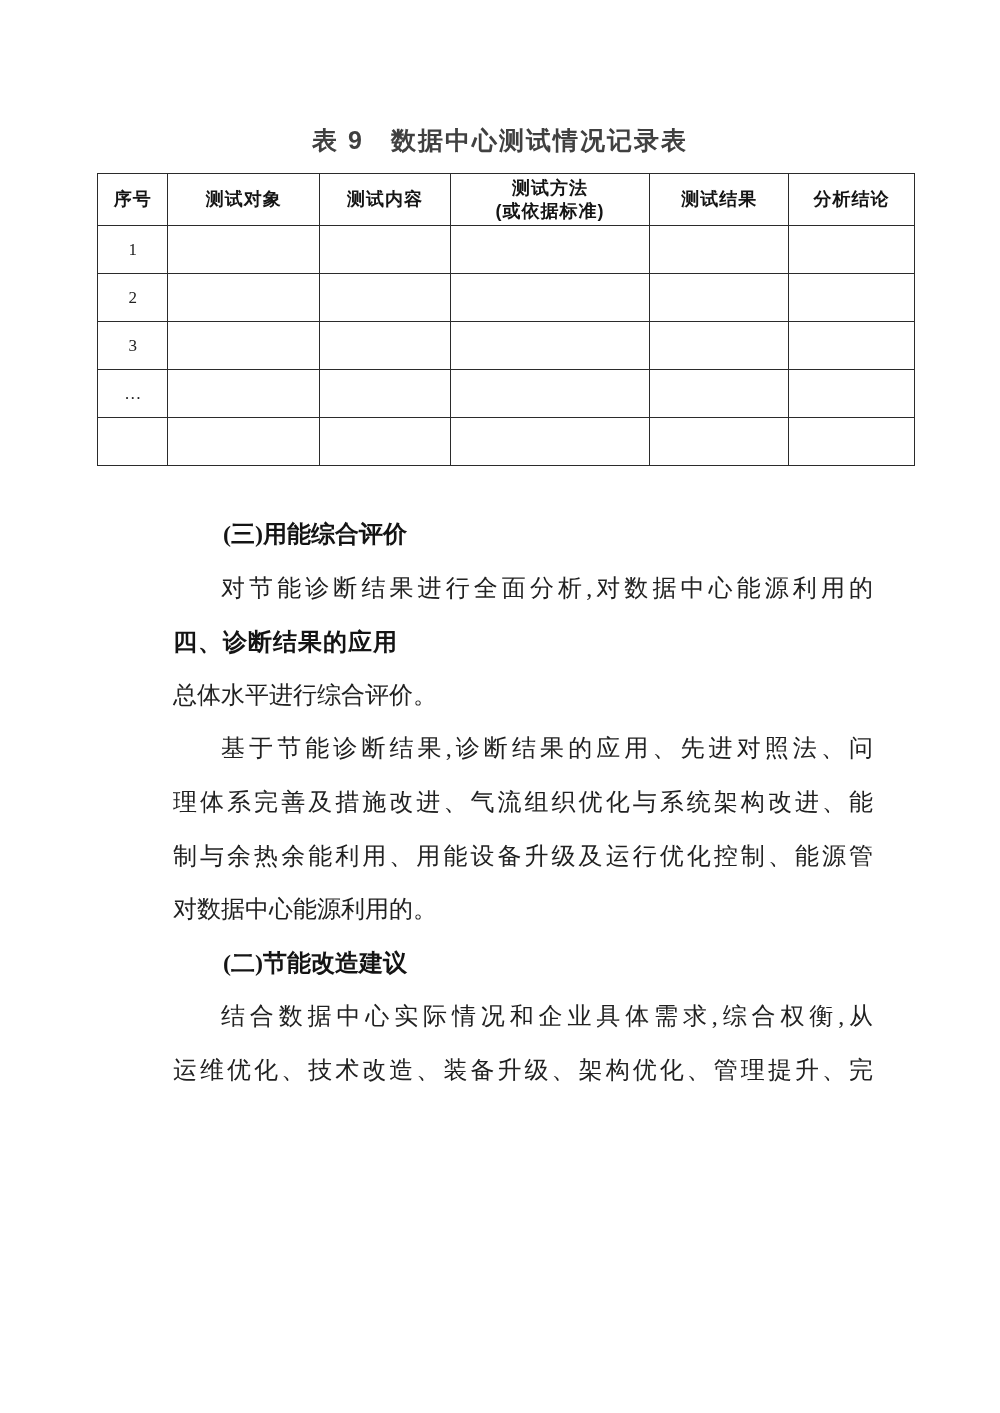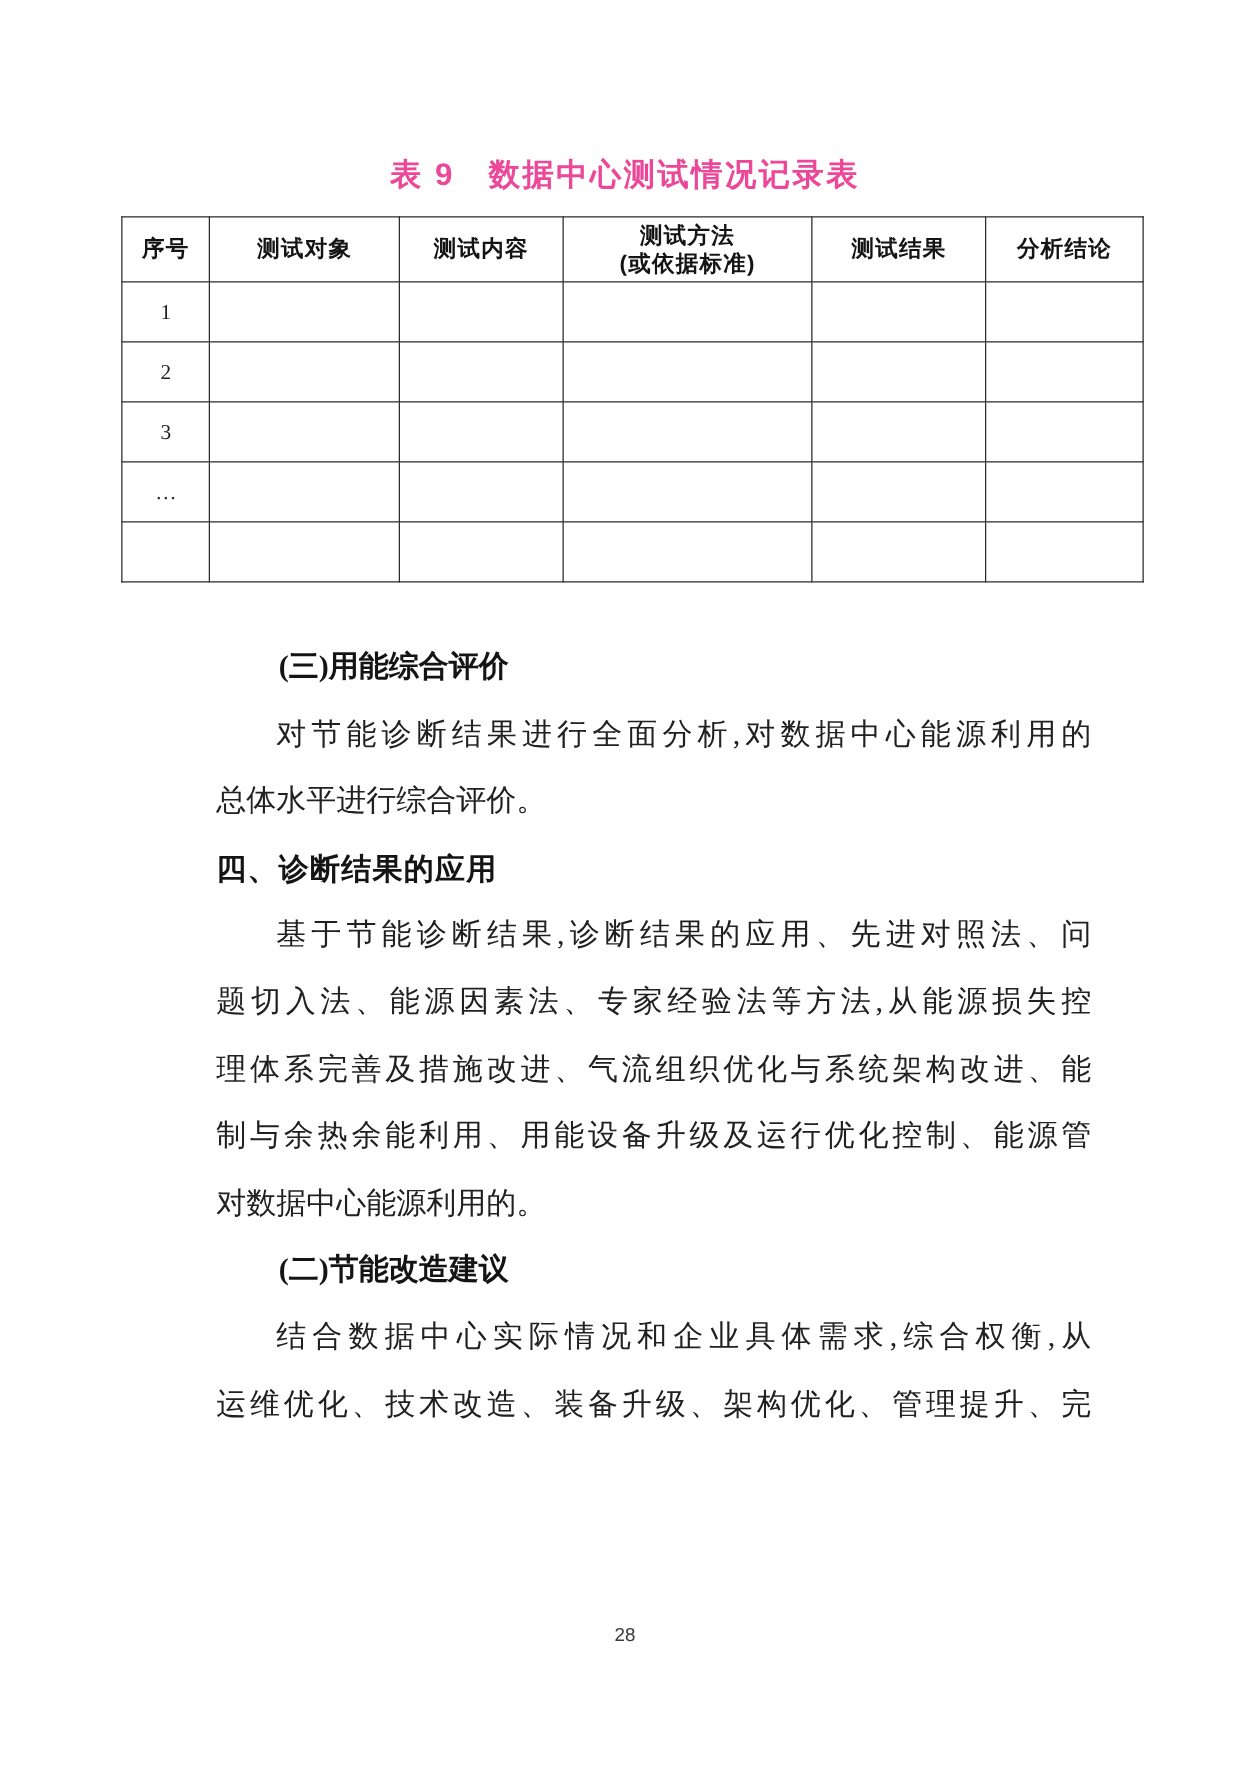--- a/index.html
+++ b/index.html
@@ -16,21 +16,21 @@
     position: absolute;
     top: 124px;
     left: 0;
     width: 100%;
     text-align: center;
     font-family: "Liberation Sans", "DejaVu Sans", sans-serif;
     font-weight: 700;
     font-size: 25px;
     line-height: 32px;
     letter-spacing: 2px;
-    color: #ec4899;
+    color: #404040;
   }
   .record-table {
     position: absolute;
     top: 173px;
     left: 97px;
     width: 818px;
     border-collapse: collapse;
     table-layout: fixed;
   }
   .record-table th, .record-table td {
@@ -165,30 +165,28 @@
         <td></td>
         <td></td>
         <td></td>
       </tr>
     </tbody>
   </table>
 
   <div class="text-area">
     <div class="tline sec-heading">(三)用能综合评价</div>
     <div class="tline jfull indent">对节能诊断结果进行全面分析,对数据中心能源利用的</div>
+    <div class="tline chapter-heading">四、诊断结果的应用</div>
+
     <div class="tline">总体水平进行综合评价。</div>
 
-    <div class="tline chapter-heading">四、诊断结果的应用</div>
-
     <div class="tline jfull indent">基于节能诊断结果,诊断结果的应用、先进对照法、问</div>
-    <div class="tline jfull">题切入法、能源因素法、专家经验法等方法,从能源损失控</div>
     <div class="tline jfull">理体系完善及措施改进、气流组织优化与系统架构改进、能</div>
     <div class="tline jfull">制与余热余能利用、用能设备升级及运行优化控制、能源管</div>
     <div class="tline">对数据中心能源利用的。</div>
 
     <div class="tline sec-heading">(二)节能改造建议</div>
     <div class="tline jfull indent">结合数据中心实际情况和企业具体需求,综合权衡,从</div>
     <div class="tline jfull">运维优化、技术改造、装备升级、架构优化、管理提升、完</div>
   </div>
 
-  <div class="page-number">28</div>
 
 </div>
 
 </body></html>

